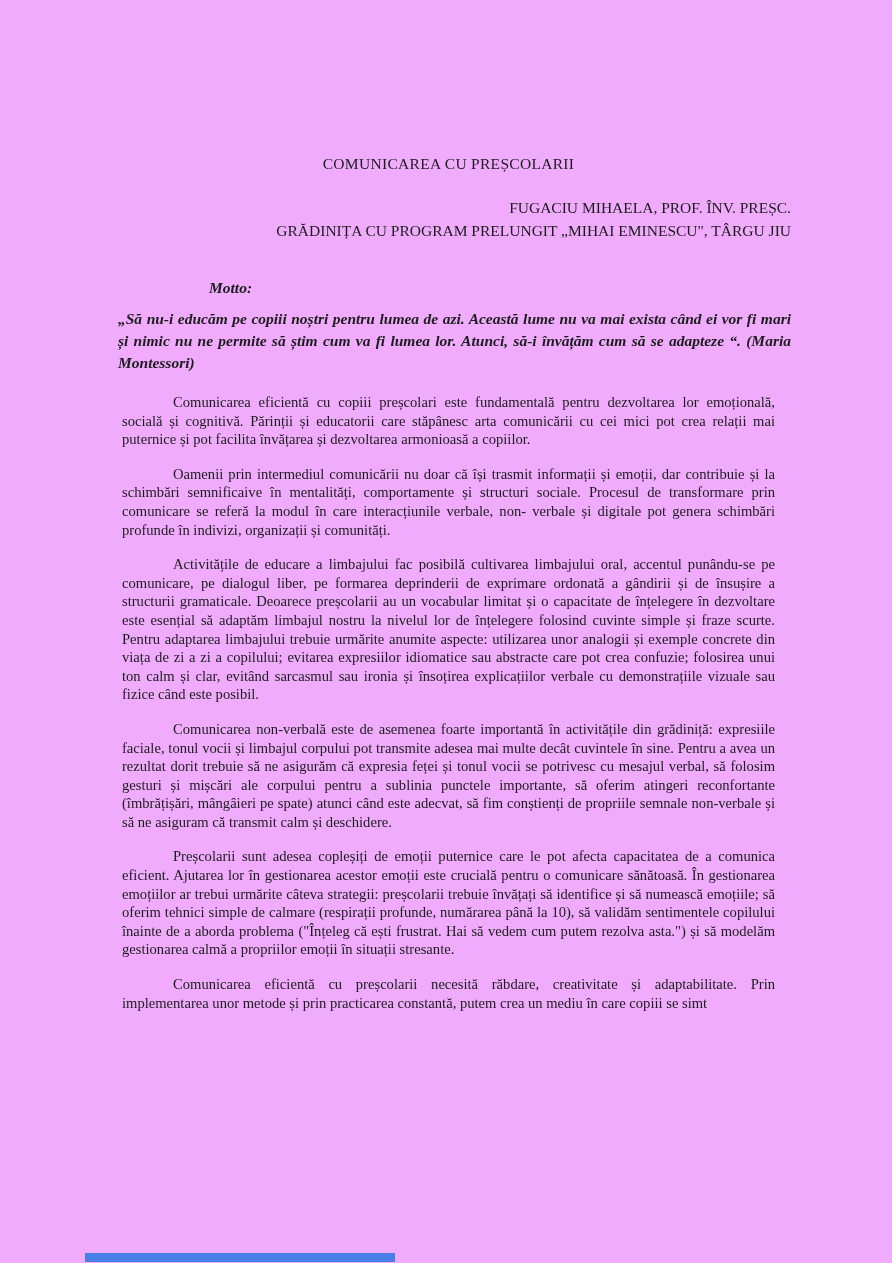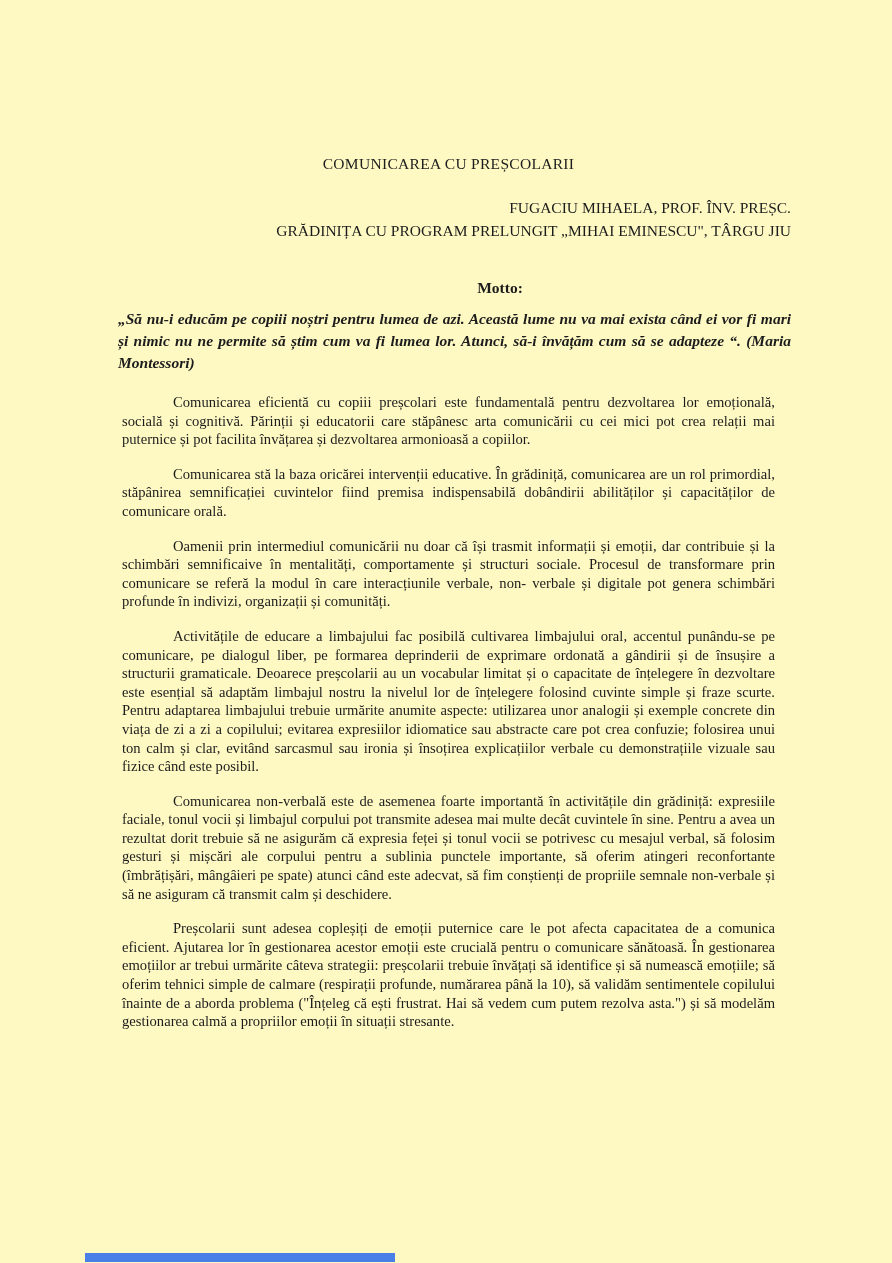--- a/index.html
+++ b/index.html
@@ -4,21 +4,21 @@
 <style>
   html, body {
     margin: 0;
     padding: 0;
     background: #ffffff;
   }
   .page {
     position: relative;
     width: 892px;
     height: 1263px;
-    background: #fef9c3;
+    background: #f0abfc;
     overflow: hidden;
     font-family: "Liberation Serif", "DejaVu Serif", serif;
     color: #1c1c1c;
   }
   .doc {
     position: absolute;
     left: 106px;
     top: 155px;
     width: 685px;
   }
@@ -30,23 +30,23 @@
     margin: 0 0 23px 0;
   }
   .author-block {
     text-align: right;
     font-size: 15.5px;
     line-height: 23px;
     margin: 0 0 37px 0;
   }
   .motto-label {
     font-weight: bold;
+    font-style: italic;
     font-size: 15.5px;
     margin: 0 0 11px 103px;
-    text-align: center;
   }
   .motto-quote {
     font-weight: bold;
     font-style: italic;
     font-size: 15.5px;
     line-height: 22px;
     text-align: justify;
     margin: 0 0 19px 12px;
   }
   .body-text p {
@@ -76,23 +76,23 @@
       <div>FUGACIU MIHAELA, PROF. ÎNV. PREȘC.</div>
       <div>GRĂDINIȚA CU PROGRAM PRELUNGIT „MIHAI EMINESCU", TÂRGU JIU</div>
     </div>
 
     <div class="motto-label">Motto:</div>
 
     <div class="motto-quote">„Să nu-i educăm pe copiii noștri pentru lumea de azi. Această lume nu va mai exista când ei vor fi mari și nimic nu ne permite să știm cum va fi lumea lor. Atunci, să-i învățăm cum să se adapteze “. (Maria Montessori)</div>
 
     <div class="body-text">
       <p>Comunicarea eficientă cu copiii preșcolari este fundamentală pentru dezvoltarea lor emoțională, socială și cognitivă. Părinții și educatorii care stăpânesc arta comunicării cu cei mici pot crea relații mai puternice și pot facilita învățarea și dezvoltarea armonioasă a copiilor.</p>
-      <p>Comunicarea stă la baza oricărei intervenții educative. În grădiniță, comunicarea are un rol primordial, stăpânirea semnificației cuvintelor fiind premisa indispensabilă dobândirii abilităților și capacităților de comunicare orală.</p>
       <p>Oamenii prin intermediul comunicării nu doar că își trasmit informații și emoții, dar contribuie și la schimbări semnificaive în mentalități, comportamente și structuri sociale. Procesul de transformare prin comunicare se referă la modul în care interacțiunile verbale, non- verbale și digitale pot genera schimbări profunde în indivizi, organizații și comunități.</p>
       <p>Activitățile de educare a limbajului fac posibilă cultivarea limbajului oral, accentul punându-se pe comunicare, pe dialogul liber, pe formarea deprinderii de exprimare ordonată a gândirii și de însușire a structurii gramaticale. Deoarece preșcolarii au un vocabular limitat și o capacitate de înțelegere în dezvoltare este esențial să adaptăm limbajul nostru la nivelul lor de înțelegere folosind cuvinte simple și fraze scurte. Pentru adaptarea limbajului trebuie urmărite anumite aspecte: utilizarea unor analogii și exemple concrete din viața de zi a zi a copilului; evitarea expresiilor idiomatice sau abstracte care pot crea confuzie; folosirea unui ton calm și clar, evitând sarcasmul sau ironia și însoțirea explicațiilor verbale cu demonstrațiile vizuale sau fizice când este posibil.</p>
       <p>Comunicarea non-verbală este de asemenea foarte importantă în activitățile din grădiniță: expresiile faciale, tonul vocii și limbajul corpului pot transmite adesea mai multe decât cuvintele în sine. Pentru a avea un rezultat dorit trebuie să ne asigurăm că expresia feței și tonul vocii se potrivesc cu mesajul verbal, să folosim gesturi și mișcări ale corpului pentru a sublinia punctele importante, să oferim atingeri reconfortante (îmbrățișări, mângâieri pe spate) atunci când este adecvat, să fim conștienți de propriile semnale non-verbale și să ne asiguram că transmit calm și deschidere.</p>
       <p>Preșcolarii sunt adesea copleșiți de emoții puternice care le pot afecta capacitatea de a comunica eficient. Ajutarea lor în gestionarea acestor emoții este crucială pentru o comunicare sănătoasă. În gestionarea emoțiilor ar trebui urmărite câteva strategii: preșcolarii trebuie învățați să identifice și să numească emoțiile; să oferim tehnici simple de calmare (respirații profunde, numărarea până la 10), să validăm sentimentele copilului înainte de a aborda problema ("Înțeleg că ești frustrat. Hai să vedem cum putem rezolva asta.") și să modelăm gestionarea calmă a propriilor emoții în situații stresante.</p>
+      <p>Comunicarea eficientă cu preșcolarii necesită răbdare, creativitate și adaptabilitate. Prin implementarea unor metode și prin practicarea constantă, putem crea un mediu în care copiii se simt</p>
     </div>
 
   </div>
 
   <div class="footer-bar" style="background: rgb(74, 127, 232);"></div>
 </div>
 
 </body></html>

